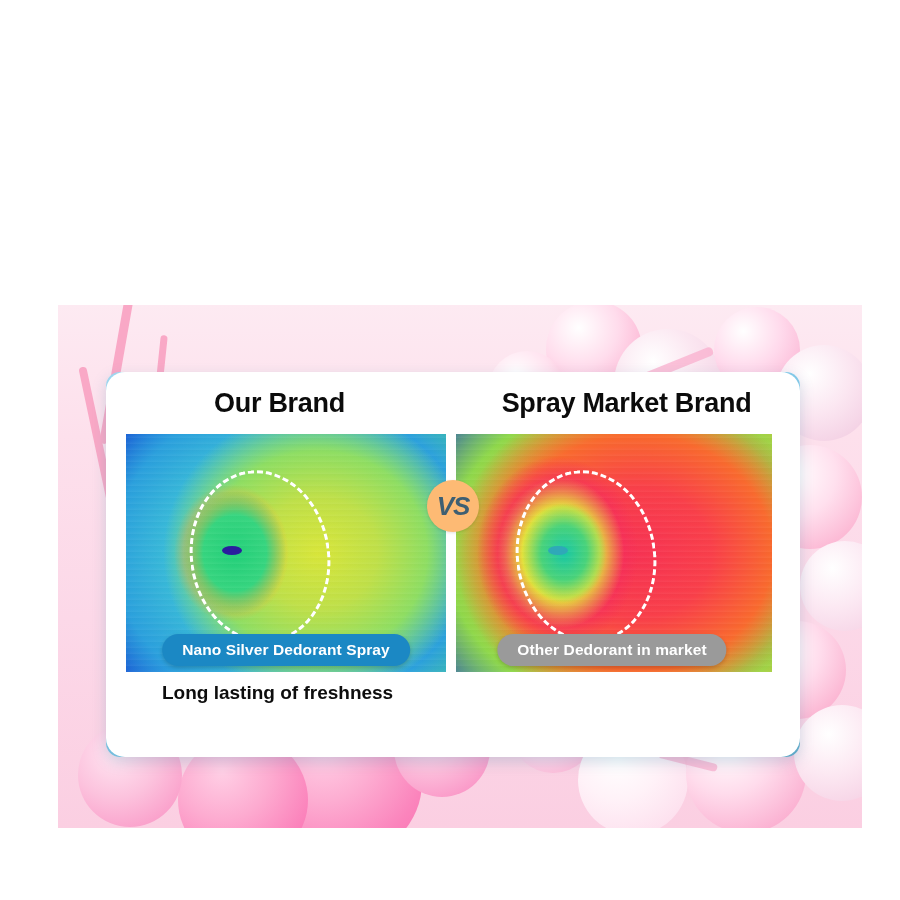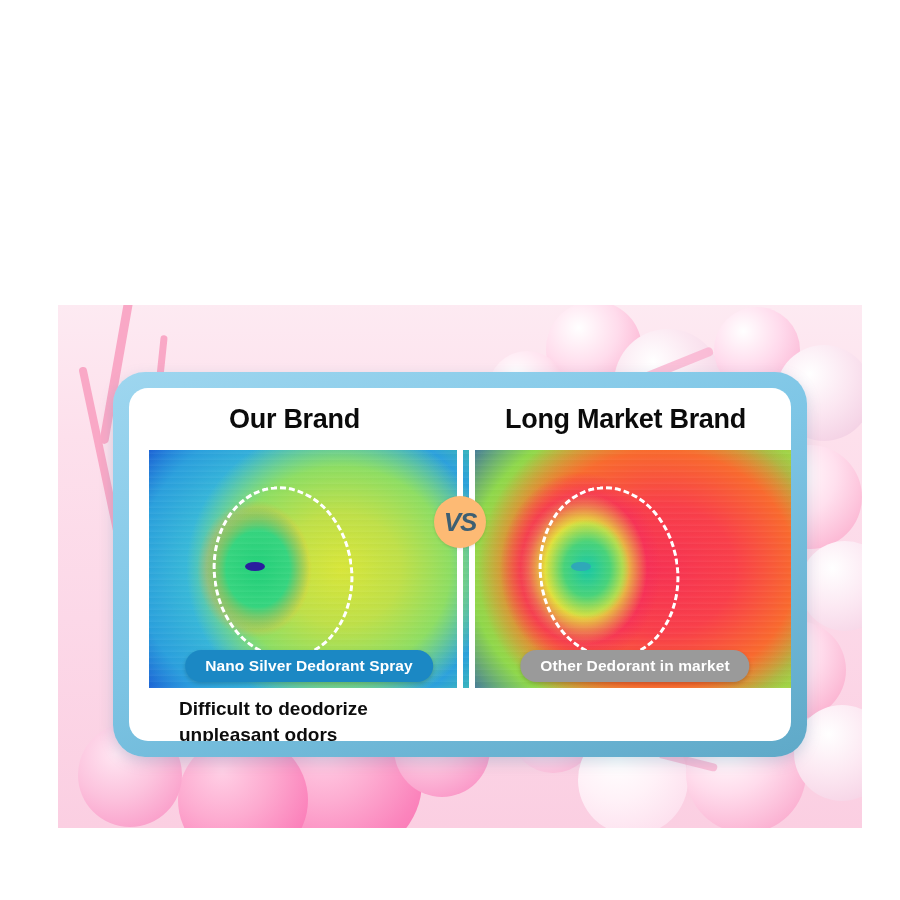--- a/index.html
+++ b/index.html
@@ -86,24 +86,24 @@
     position:absolute;left:0;top:243px;width:804px;height:523px;
     background:linear-gradient(180deg,#fdeaf2 0%,#fde0ec 25%,#fcd8e8 60%,#fbcfe2 100%);
     overflow:hidden;
   }
   .bubble{position:absolute;border-radius:50%;}
   .rod{position:absolute;background:rgba(250,175,205,.75);border-radius:4px;}
   .stick{position:absolute;background:#f9a8c6;border-radius:5px;}
 
   
   .card{
-    position:absolute;left:55px;top:310px;width:694px;height:385px;
+    position:absolute;left:48px;top:310px;width:694px;height:385px;
     background:linear-gradient(160deg,#9ed6ef 0%,#7ec6e6 45%,#5fa9c8 100%);
-    border-radius:32px;
-    padding:16px;
+    border-radius:14px;
+    padding:0;
     box-sizing:border-box;
     box-shadow:0 5px 14px rgba(90,150,180,.28);
   }
   .card-inner{
     position:relative;width:100%;height:100%;
     background:#ffffff;border-radius:19px;overflow:hidden;
   }
 
   .card-heads{
     position:absolute;left:0;top:0;width:100%;height:62px;
@@ -235,21 +235,21 @@
       <div class="rod" style="left:600px;top:452px;width:60px;height:8px;transform:rotate(14deg);"></div>
 
       <div class="stick" style="left:104px;top:330px;width:10px;height:120px;transform:rotate(26deg);"></div>
     </div>
 
     <div class="card">
       <div class="card-inner">
 
         <div class="card-heads">
           <div class="card-head">Our Brand</div>
-          <div class="card-head">Long Market Brand</div>
+          <div class="card-head">Spray Market Brand</div>
         </div>
 
         <div class="thermals">
 
           <div class="thermal t-left">
             <div class="wavy"></div>
             <div class="dash-ellipse"></div>
             <div class="hotspot"></div>
             <div class="pill pill-blue">Nano Silver Dedorant Spray</div>
           </div>
@@ -259,23 +259,20 @@
             <div class="dash-ellipse"></div>
             <div class="hotspot"></div>
             <div class="pill pill-gray">Other Dedorant in market</div>
           </div>
         </div>
 
         <div class="divider"></div>
         <div class="vs">VS</div>
 
         <div class="captions">
-          <div class="caption right">
-            <div>Difficult to deodorize</div>
-            <div>unpleasant odors</div>
-          </div>
+          <div class="caption">Long lasting of freshness</div>
         </div>
 
       </div>
     </div>
 
   </div>
 </div>
 
 </body></html>

